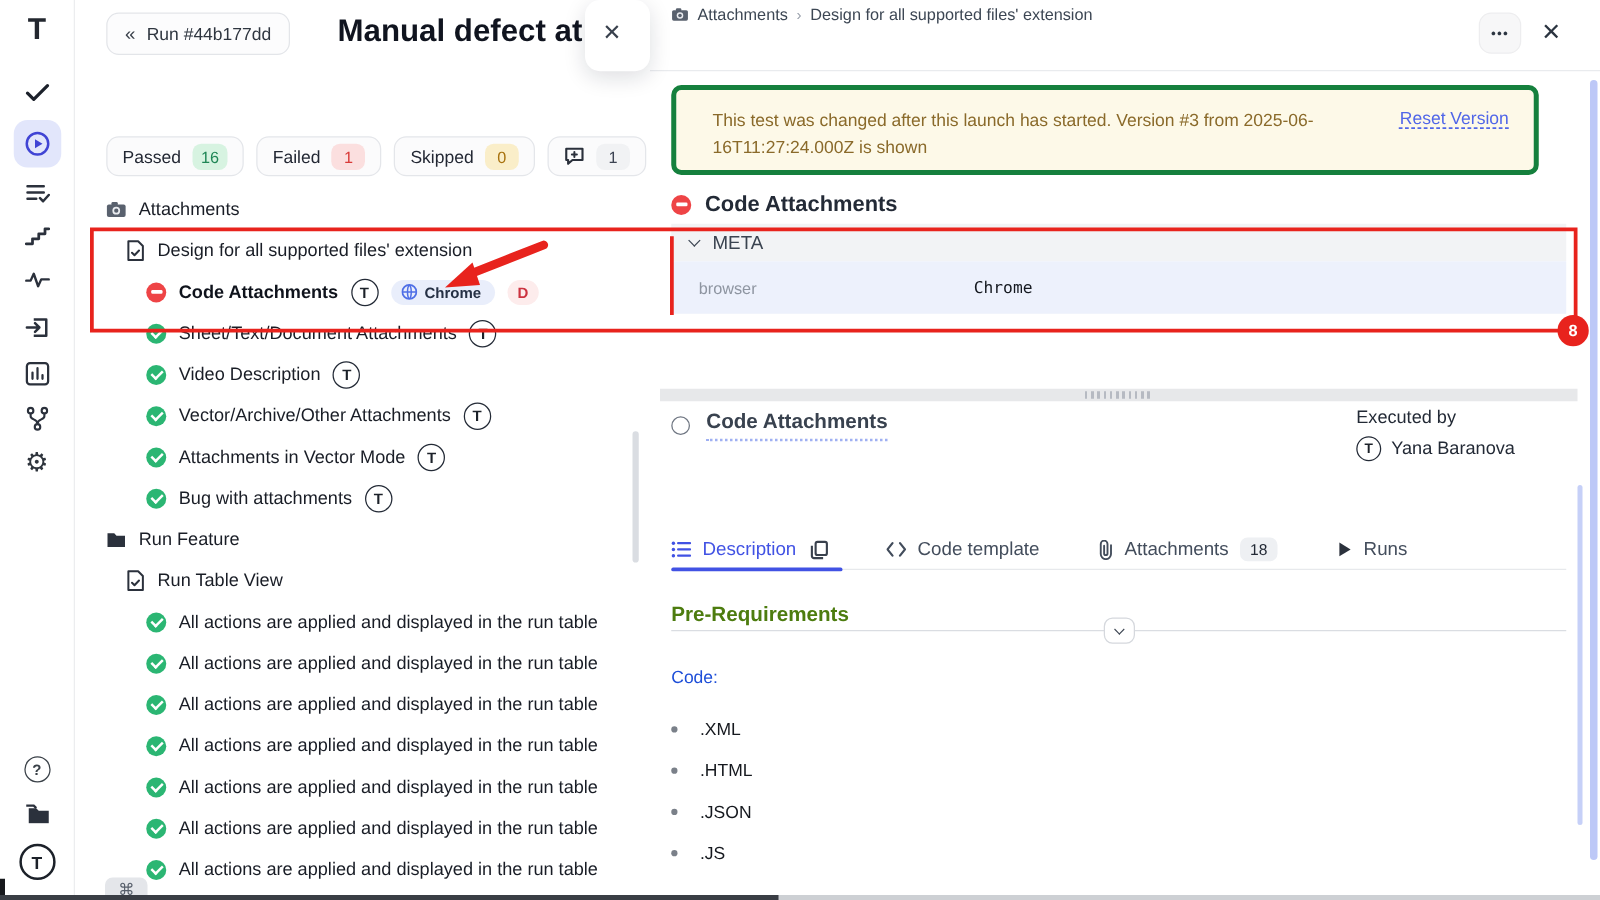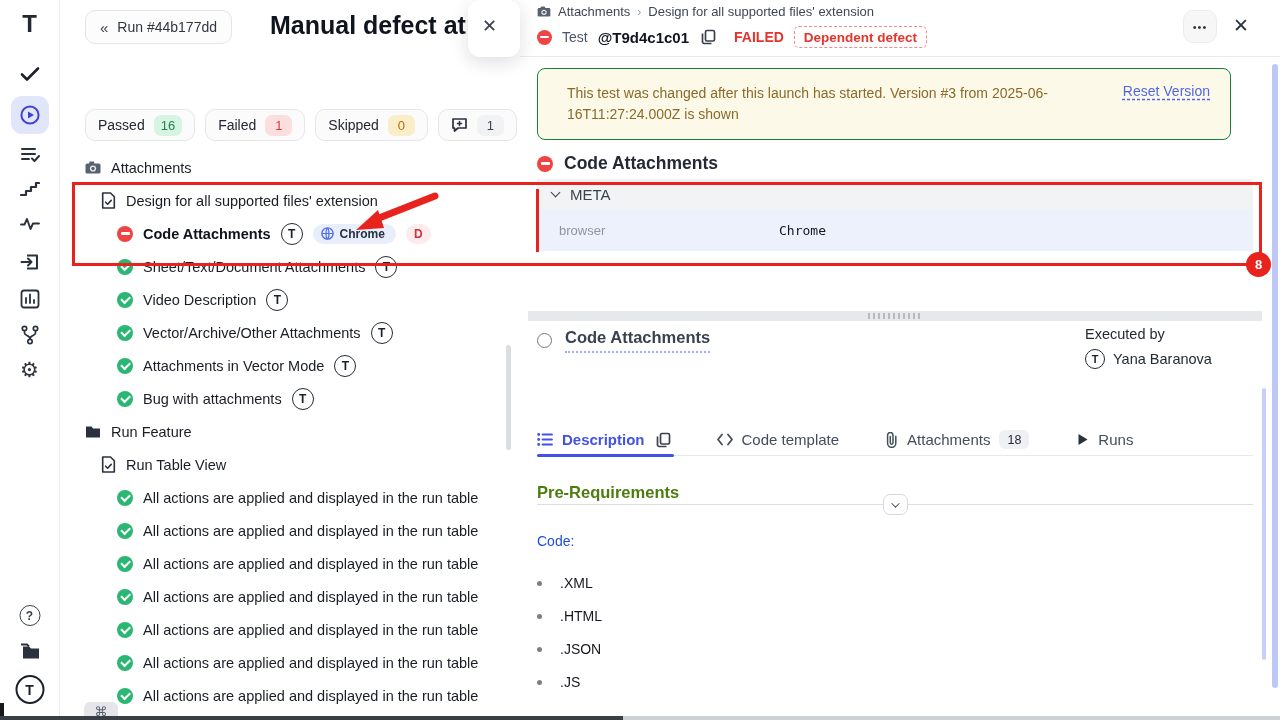--- a/index.html
+++ b/index.html
@@ -64,21 +64,21 @@
   .test-row { position:absolute; left:17px; top:26px; display:flex; align-items:center; gap:10px; }
   .test-kind { font-size:14px; color:#4a5568; }
   .test-id { font-size:15px; font-weight:800; color:#10141f; }
   .failed-txt { font-size:14px; font-weight:800; color:#e4342c; margin-left:8px; }
   .defect-badge { font-size:13.5px; font-weight:700; color:#e4342c; border:1px dashed #ef8c88; border-radius:5px; padding:2.5px 9px; }
   .more-btn { position:absolute; left:663px; top:10px; width:34px; height:33px; border:1px solid #ededef; border-radius:10px;
               background:#f7f7f8; display:flex; align-items:center; justify-content:center; font-size:11px; letter-spacing:1px;
               color:#2b3440; cursor:pointer; }
   .dr-close { position:absolute; left:713px; top:14px; font-size:19px; color:#2b3440; cursor:pointer; }
 
-  .banner { position:absolute; left:17px; top:68px; width:694px; height:72px; background:#fdf9e8; border:1px solid #15803d; border-radius:8px; }
+  .banner { position:absolute; left:17px; top:68px; width:694px; height:72px; background:#fdf9e8; border:4px solid #15803d; border-radius:8px; }
   .banner-text { position:absolute; left:29px; top:14px; width:572px; font-size:14px; line-height:21px; color:#8a6a2a; }
   .banner-link { position:absolute; right:20px; top:14px; font-size:14px; color:#5066e8; text-decoration:underline dashed; text-underline-offset:3px; cursor:pointer; }
 
   .sect-head { position:absolute; left:17px; top:153px; display:flex; align-items:center; gap:11px; font-size:17.5px; font-weight:800; color:#232a36; }
 
   .meta { position:absolute; left:17px; top:179px; width:716px; }
   .meta-head { height:30px; background:#f2f3f5; display:flex; align-items:center; gap:11px; padding-left:15px; font-size:15px; color:#3a4350; cursor:pointer; }
   .chev { width:7px; height:7px; border-right:1.8px solid #3a4350; border-bottom:1.8px solid #3a4350; transform:rotate(45deg); margin-top:-3px; }
   .meta-row { height:42px; background:#edf1fc; display:flex; align-items:center; font-size:13px; }
   .meta-key { width:242px; padding-left:22px; color:#8e95a1; }
@@ -89,21 +89,21 @@
                  background:repeating-linear-gradient(90deg,#b6bac2 0 2px, transparent 2px 5px); }
 
   .step-head { position:absolute; left:17px; top:328px; display:flex; align-items:center; gap:13px; }
   .circle-ic { width:15px; height:15px; border:1.7px solid #6f7682; border-radius:50%; flex:none; }
   .step-title { font-size:16.5px; font-weight:800; color:#39424f; border-bottom:2px dotted #9fb0f2; padding-bottom:4px; }
   .executed { position:absolute; left:565px; top:326px; font-size:14.5px; color:#232a36; }
   .executed .who { display:flex; align-items:center; gap:8px; margin-top:7px; }
 
   .tabs { position:absolute; left:17px; top:424px; width:716px; height:32px; border-bottom:1px solid #e7e9ec; display:flex; align-items:center; }
   .tab { display:flex; align-items:center; gap:9px; font-size:15px; color:#434d5c; cursor:pointer; }
-  .tab-active { color:#4152e4; font-weight:700; }
+  .tab-active { color:#4152e4; font-weight:400; }
   .tab-underline { position:absolute; left:0; top:30px; width:137px; height:3px; background:#4152e4; border-radius:2px; }
   .tab-copy { margin-left:11px; cursor:pointer; display:flex; }
   .cnt-pill { background:#eef0f3; border-radius:6px; padding:2.5px 8px; font-size:12.5px; color:#232a36; }
   .mt46 { margin-left:46px; } .mt48 { margin-left:48px; }
 
   .pre-req { position:absolute; left:17px; top:483px; font-size:16.5px; font-weight:800; color:#4d7c0f; }
   .divider { position:absolute; left:17px; top:504px; width:716px; height:1px; background:#dadde2; }
   .divider-btn { position:absolute; left:363px; top:494px; width:25px; height:21px; background:#fff; border:1px solid #d5d8dd;
                  border-radius:7px; display:flex; align-items:center; justify-content:center; cursor:pointer; z-index:2; }
   .divider-btn .chev { border-color:#3a4350; margin-top:-2px; transform:rotate(45deg) scale(.85); }
@@ -392,33 +392,20 @@
               <rect x="0.5" y="2.5" width="15" height="10" rx="1.6" fill="#59616e"></rect>
               <rect x="4.2" y="0.6" width="5" height="3" rx="1" fill="#59616e"></rect>
               <circle cx="8" cy="7.5" r="3.1" fill="#e9ebef"></circle>
               <circle cx="8" cy="7.5" r="1.7" fill="#59616e"></circle>
             </svg>
         </span>
         <span>Attachments</span>
         <span class="sep">›</span>
         <span>Design for all supported files' extension</span>
       </div>
-      <div class="test-row">
-        <span class="fail-ic fail-sm"></span>
-        <span class="test-kind">Test</span>
-        <span class="test-id">@T9d4c1c01</span>
-        <span class="tab-copy" style="margin-left:2px;">
-          <svg width="15" height="16" viewBox="0 0 15 16">
-              <rect x="4.5" y="1.5" width="9" height="10.5" rx="1.5" stroke="#39414d" stroke-width="1.7" fill="none"></rect>
-              <path d="M10.5 14.5H3.2A1.7 1.7 0 011.5 12.8V4.5" stroke="#39414d" stroke-width="1.7" fill="none"></path>
-            </svg>
-        </span>
-        <span class="failed-txt">FAILED</span>
-        <span class="defect-badge">Dependent defect</span>
-      </div>
       <button class="more-btn">•••</button>
       <span class="dr-close">✕</span>
     </div>
 
     <div class="banner">
       <div class="banner-text">This test was changed after this launch has started. Version #3 from 2025-06-16T11:27:24.000Z is shown</div>
       <span class="banner-link">Reset Version</span>
     </div>
 
     <div class="sect-head">

